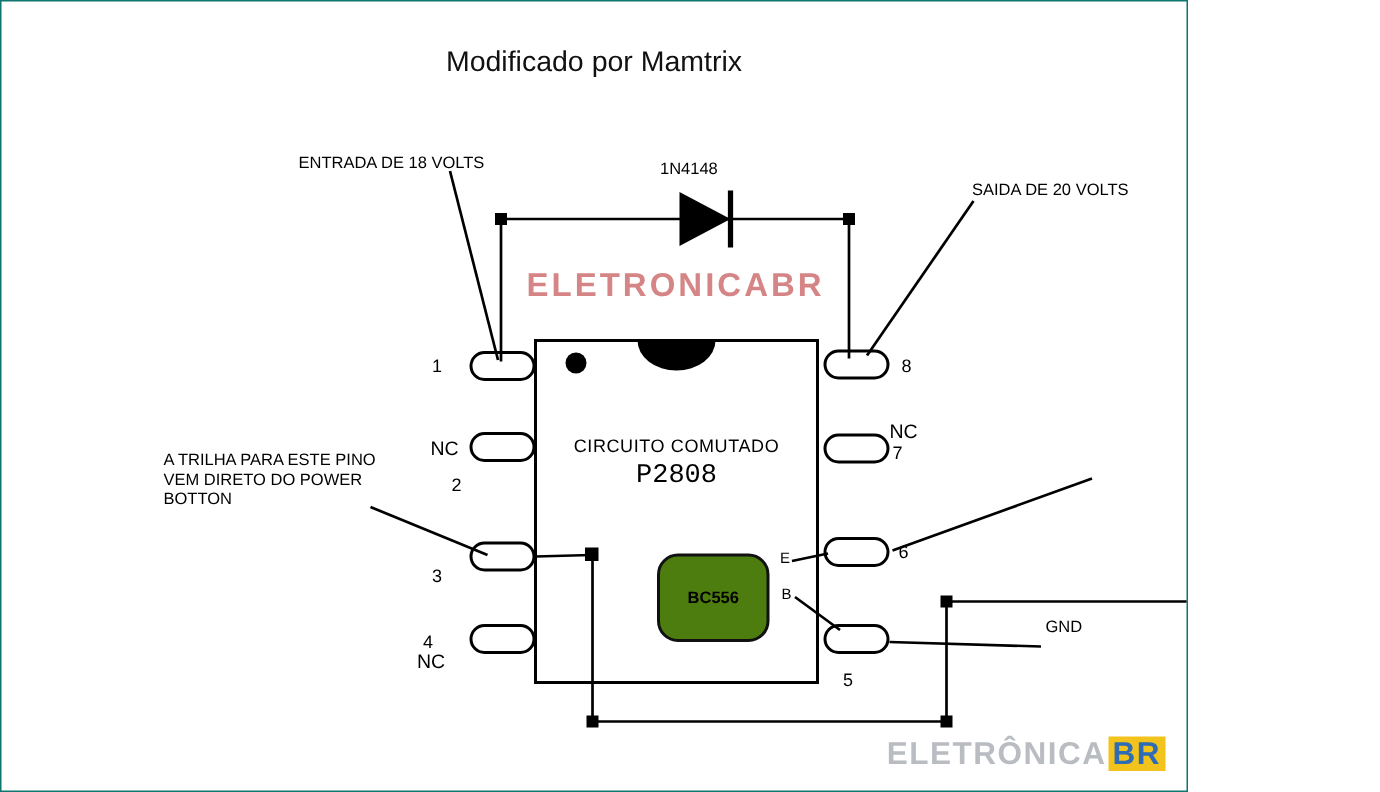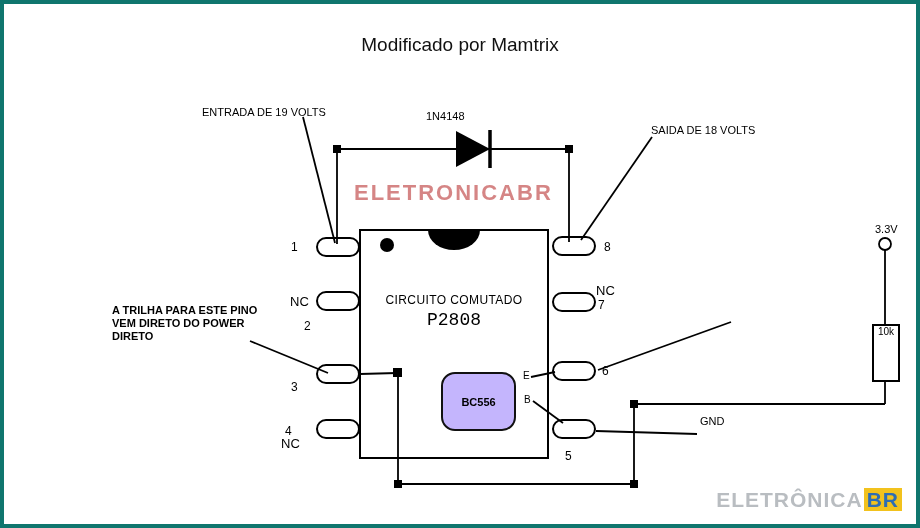--- a/index.html
+++ b/index.html
@@ -1,20 +1,20 @@
 <!DOCTYPE html>
 <html><head>
 <meta charset="utf-8">
 <style>
   * { margin:0; padding:0; box-sizing:border-box; }
   html,body { background:#fff; }
   body { font-family:"Liberation Sans", sans-serif; }
   #canvas {
-    position:relative; width:920px; height:528px;
-    background:#ffffff; border:4px solid #0f766e; overflow:hidden;
+    position:relative; width:792px; height:528px;
+    background:#ffffff; border:1px solid #0f766e; overflow:hidden;
   }
   .lbl {
     position:absolute; font-size:11px; color:#000;
     white-space:nowrap; z-index:5; line-height:13px;
   }
   .title {
     position:absolute; left:0; right:0; top:30px; text-align:center;
     font-size:19px; color:#111; z-index:5;
   }
   .center-wm {
@@ -25,41 +25,41 @@
   #ic {
     position:absolute; left:355px; top:225px; width:190px; height:230px;
     border:2px solid #000; background:#fff; z-index:1;
   }
   .pin {
     position:absolute; width:44px; height:20px;
     border:2px solid #000; border-radius:10px; background:#fff; z-index:2;
   }
   #bc556 {
     position:absolute; left:437px; top:368px; width:75px; height:59px;
-    border:2px solid #111; border-radius:14px; background:#c4b5fd; z-index:3;
+    border:2px solid #111; border-radius:14px; background:#4d7c0f; z-index:3;
     display:flex; align-items:center; justify-content:center;
   }
   #bc556 span { font-size:11px; font-weight:bold; }
   #resistor {
     position:absolute; left:868px; top:320px; width:28px; height:58px;
     border:2px solid #000; background:#fff; z-index:2;
     display:flex; justify-content:center;
   }
   #resistor span { font-size:10px; }
   .pinnum { font-size:12px; }
   .nc { font-size:13px; }
   .ic-name {
     position:absolute; left:360px; top:289px; width:180px; text-align:center;
     font-size:12px; letter-spacing:0.4px; z-index:5;
   }
   .ic-part {
     position:absolute; left:360px; top:306px; width:180px; text-align:center;
     font-size:18px; z-index:5;font-family:Liberation Mono, monospace;
   }
-  .bold { font-weight:bold; }
+  .bold { font-weight:normal; }
   svg.wires { position:absolute; left:0; top:0; z-index:4; pointer-events:none; }
   .bottom-wm {
     position:absolute; right:14px; bottom:12px; z-index:6;
     font-size:21px; font-weight:bold; letter-spacing:1px;
     color:#b9bdc1; text-shadow:0 1px 1px #ffffff;
   }
   .wm-badge {
     background:#f2c21d; color:#2e6db4; padding:0 3px; margin-left:1px;
     text-shadow:none;
     text-align:right;
@@ -102,28 +102,28 @@
   <div id="bc556">
     <span>BC556</span>
   </div>
   <div class="lbl" style="left:519px;top:365px;font-size:10px">E</div>
   <div class="lbl" style="left:520px;top:389px;font-size:10px">B</div>
 
   <div id="resistor">
     <span>10k</span>
   </div>
 
-  <div class="lbl" style="left:198px;top:102px">ENTRADA DE 19 VOLTS</div>
-  <div class="lbl" style="left:422px;top:106px">1N4148</div>
-  <div class="lbl" style="left:647px;top:120px">SAIDA DE 18 VOLTS</div>
+  <div class="lbl" style="left:198px;top:102px">ENTRADA DE 18 VOLTS</div>
+  <div class="lbl" style="left:439px;top:106px">1N4148</div>
+  <div class="lbl" style="left:647px;top:120px">SAIDA DE 20 VOLTS</div>
 
   <div class="lbl bold" style="left:108px;top:300px">
     <div>A TRILHA PARA ESTE PINO</div>
     <div>VEM DIRETO DO POWER</div>
-    <div>DIRETO</div>
+    <div>BOTTON</div>
   </div>
 
 
   <div class="lbl" style="left:696px;top:411px">GND</div>
   <div class="lbl" style="left:871px;top:219px">3.3V</div>
 
   <svg class="wires" width="920" height="528" viewBox="0 0 920 528">
     <g stroke="#000" stroke-width="1.8" fill="none">
 
       <line x1="299" y1="113" x2="331" y2="239"></line>

